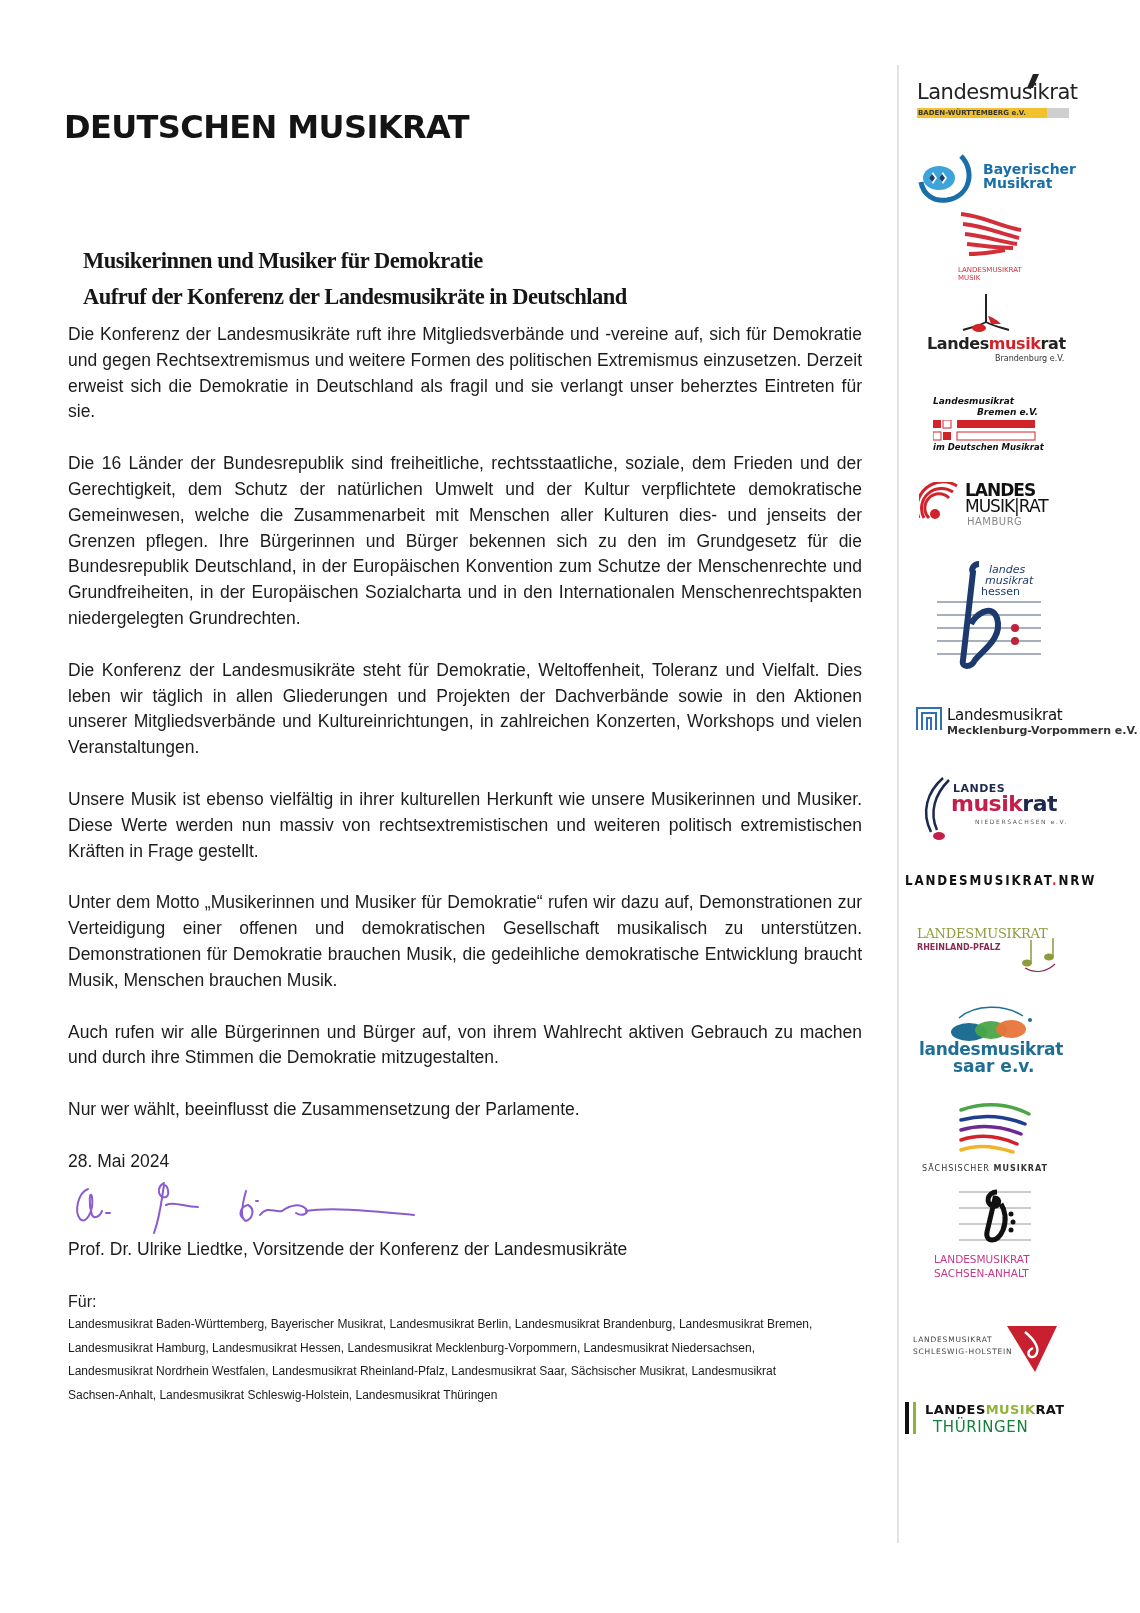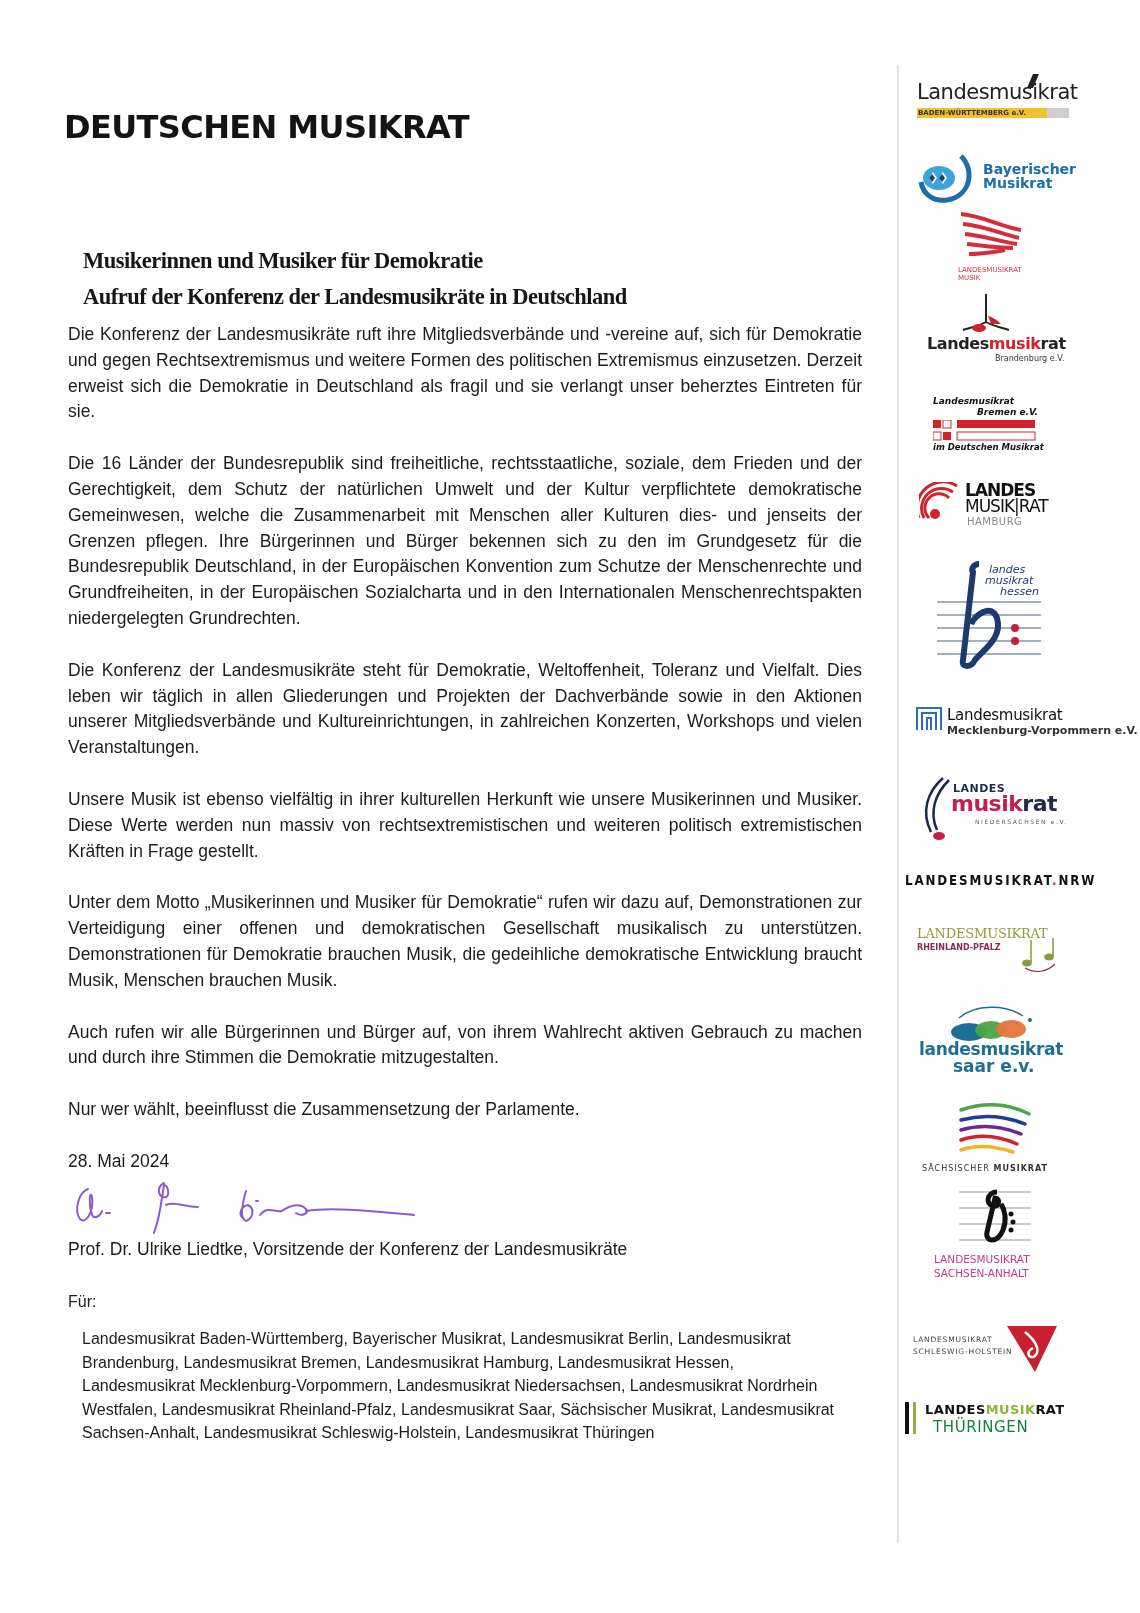--- a/index.html
+++ b/index.html
@@ -13,21 +13,21 @@
     line-height: 36px; letter-spacing: -0.5px; color: #161616; margin: 15px; }
   .body { position: absolute; left: 68px; top: 322px; width: 810px;
     font-family: "Liberation Sans", sans-serif; font-size: 17.5px; line-height: 25.8px;
     color: #1c1c1c; }
   .para { margin: 0 16px 26px 0; text-align: justify; }
   .para.left { text-align: left; }
   .date { margin: 0; }
   .signature { width: 360px; height: 62px; display: block; margin: 0 0 0 2px; }
   .signer { margin: 0 0 27px 0; }
   .fuer { margin: 0; font-size: 16px; line-height: 23.5px; }
-  .orgs { margin: 14px; font-size: 16px; line-height: 23.5px; width: 760px; }
+  .orgs { margin: 0; font-size: 12px; line-height: 23.5px; width: 760px; }
   .divider { position: absolute; left: 897px; top: 65px; width: 2px; height: 1478px; background: #e2e2e2; }
   .logos { position: absolute; left: 905px; top: 60px; width: 225px; }
   .logo { position: absolute; left: 0; width: 225px; }
   .lt { font-family: "DejaVu Sans", sans-serif; white-space: nowrap; }
 </style>
 </head>
 <body>
 
 <h1 class="page-title">
   <br>
@@ -152,21 +152,21 @@
         <line x1="4" y1="68" x2="108" y2="68"></line>
         <line x1="4" y1="81" x2="108" y2="81"></line>
         <line x1="4" y1="94" x2="108" y2="94"></line>
       </g>
       <path d="M46 4 C40 4 38 10 40 12 L30 100 C28 108 38 108 42 100 C50 90 70 78 64 58 C58 42 42 56 38 64" fill="none" stroke="#1d3a6e" stroke-width="6"></path>
       <circle cx="82" cy="68" r="4" fill="#c0223b"></circle>
       <circle cx="82" cy="81" r="4" fill="#c0223b"></circle>
     </svg>
     <div class="lt" style="position:absolute;left:84px;top:4px;font-size:11px;font-style:italic;line-height:11px;color:#1d3a6e;">landes</div>
     <div class="lt" style="position:absolute;left:80px;top:15px;font-size:11px;font-style:italic;line-height:11px;color:#1d3a6e;">musikrat</div>
-    <div class="lt" style="position:absolute;left:76px;top:26px;font-size:11px;font-style:italic;line-height:11px;color:#1d3a6e;margin-left:19px;">hessen</div>
+    <div class="lt" style="position:absolute;left:76px;top:26px;font-size:11px;line-height:11px;color:#1d3a6e;">hessen</div>
   </div>
 
   <div class="logo" style="top:642px;">
     <svg style="position:absolute;left:10px;top:2px;" width="28" height="28">
       <g fill="none" stroke="#2f6fb5" stroke-width="2">
         <path d="M2 26 L2 4 L26 4 L26 26"></path>
         <path d="M7 26 L7 9 L21 9 L21 26"></path>
         <path d="M12 26 L12 14 L16 14 L16 26"></path>
       </g>
     </svg>

